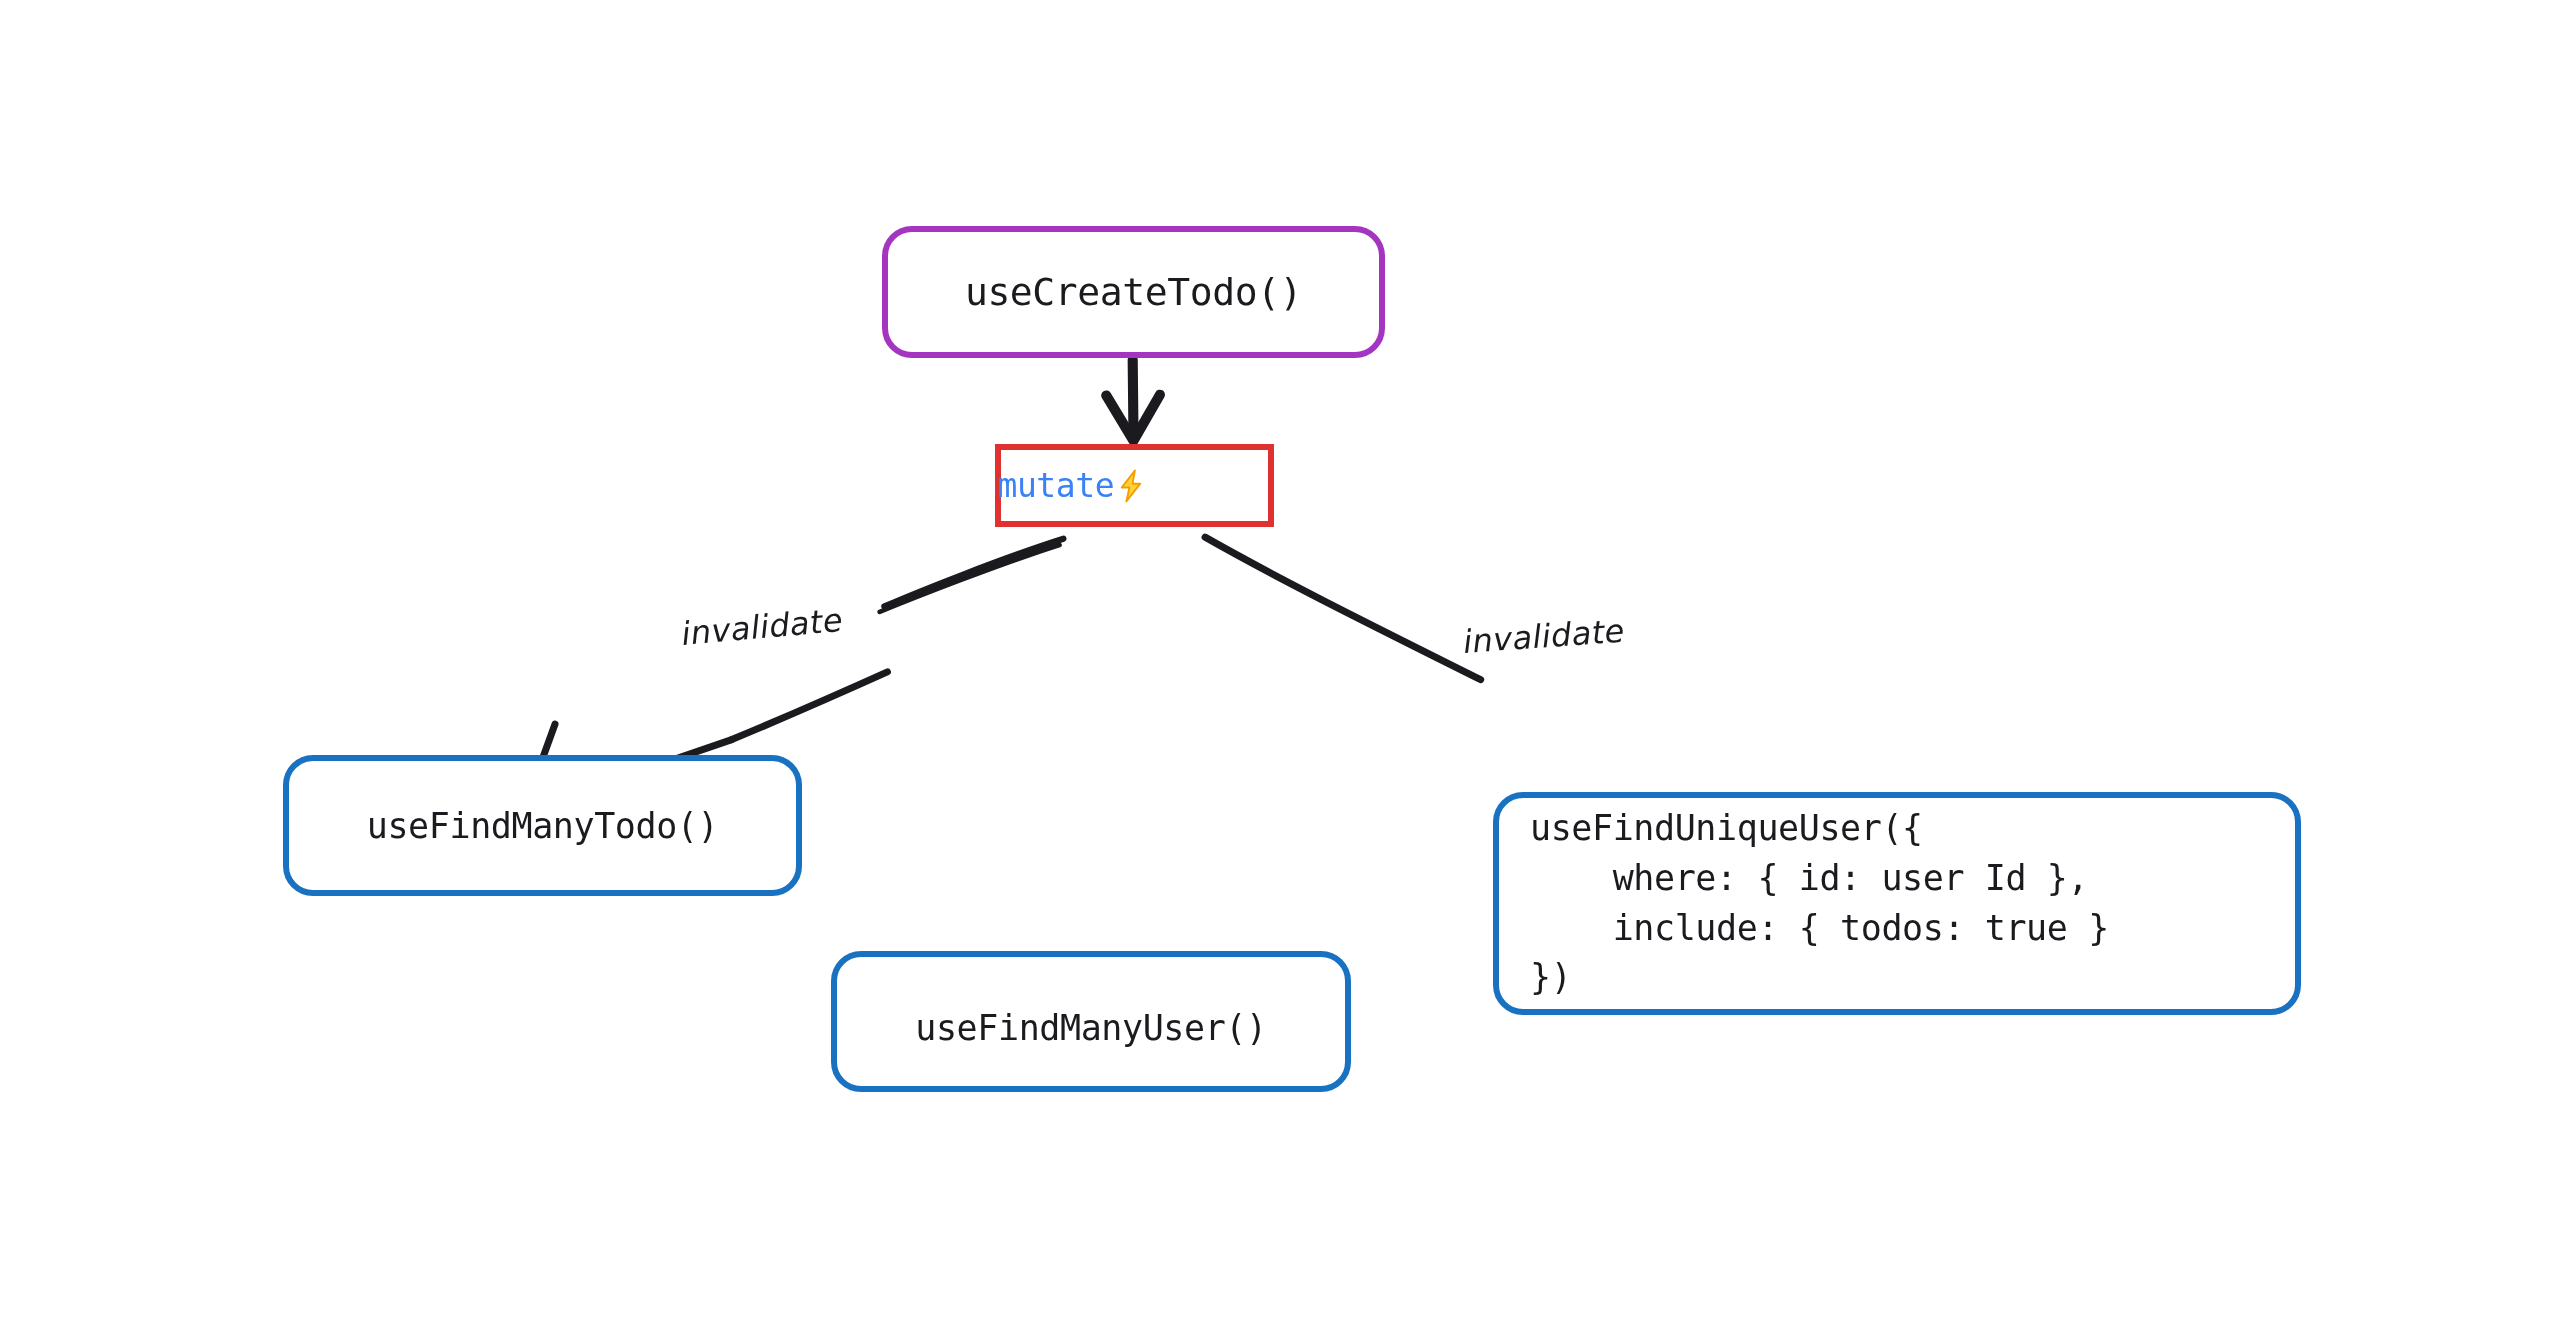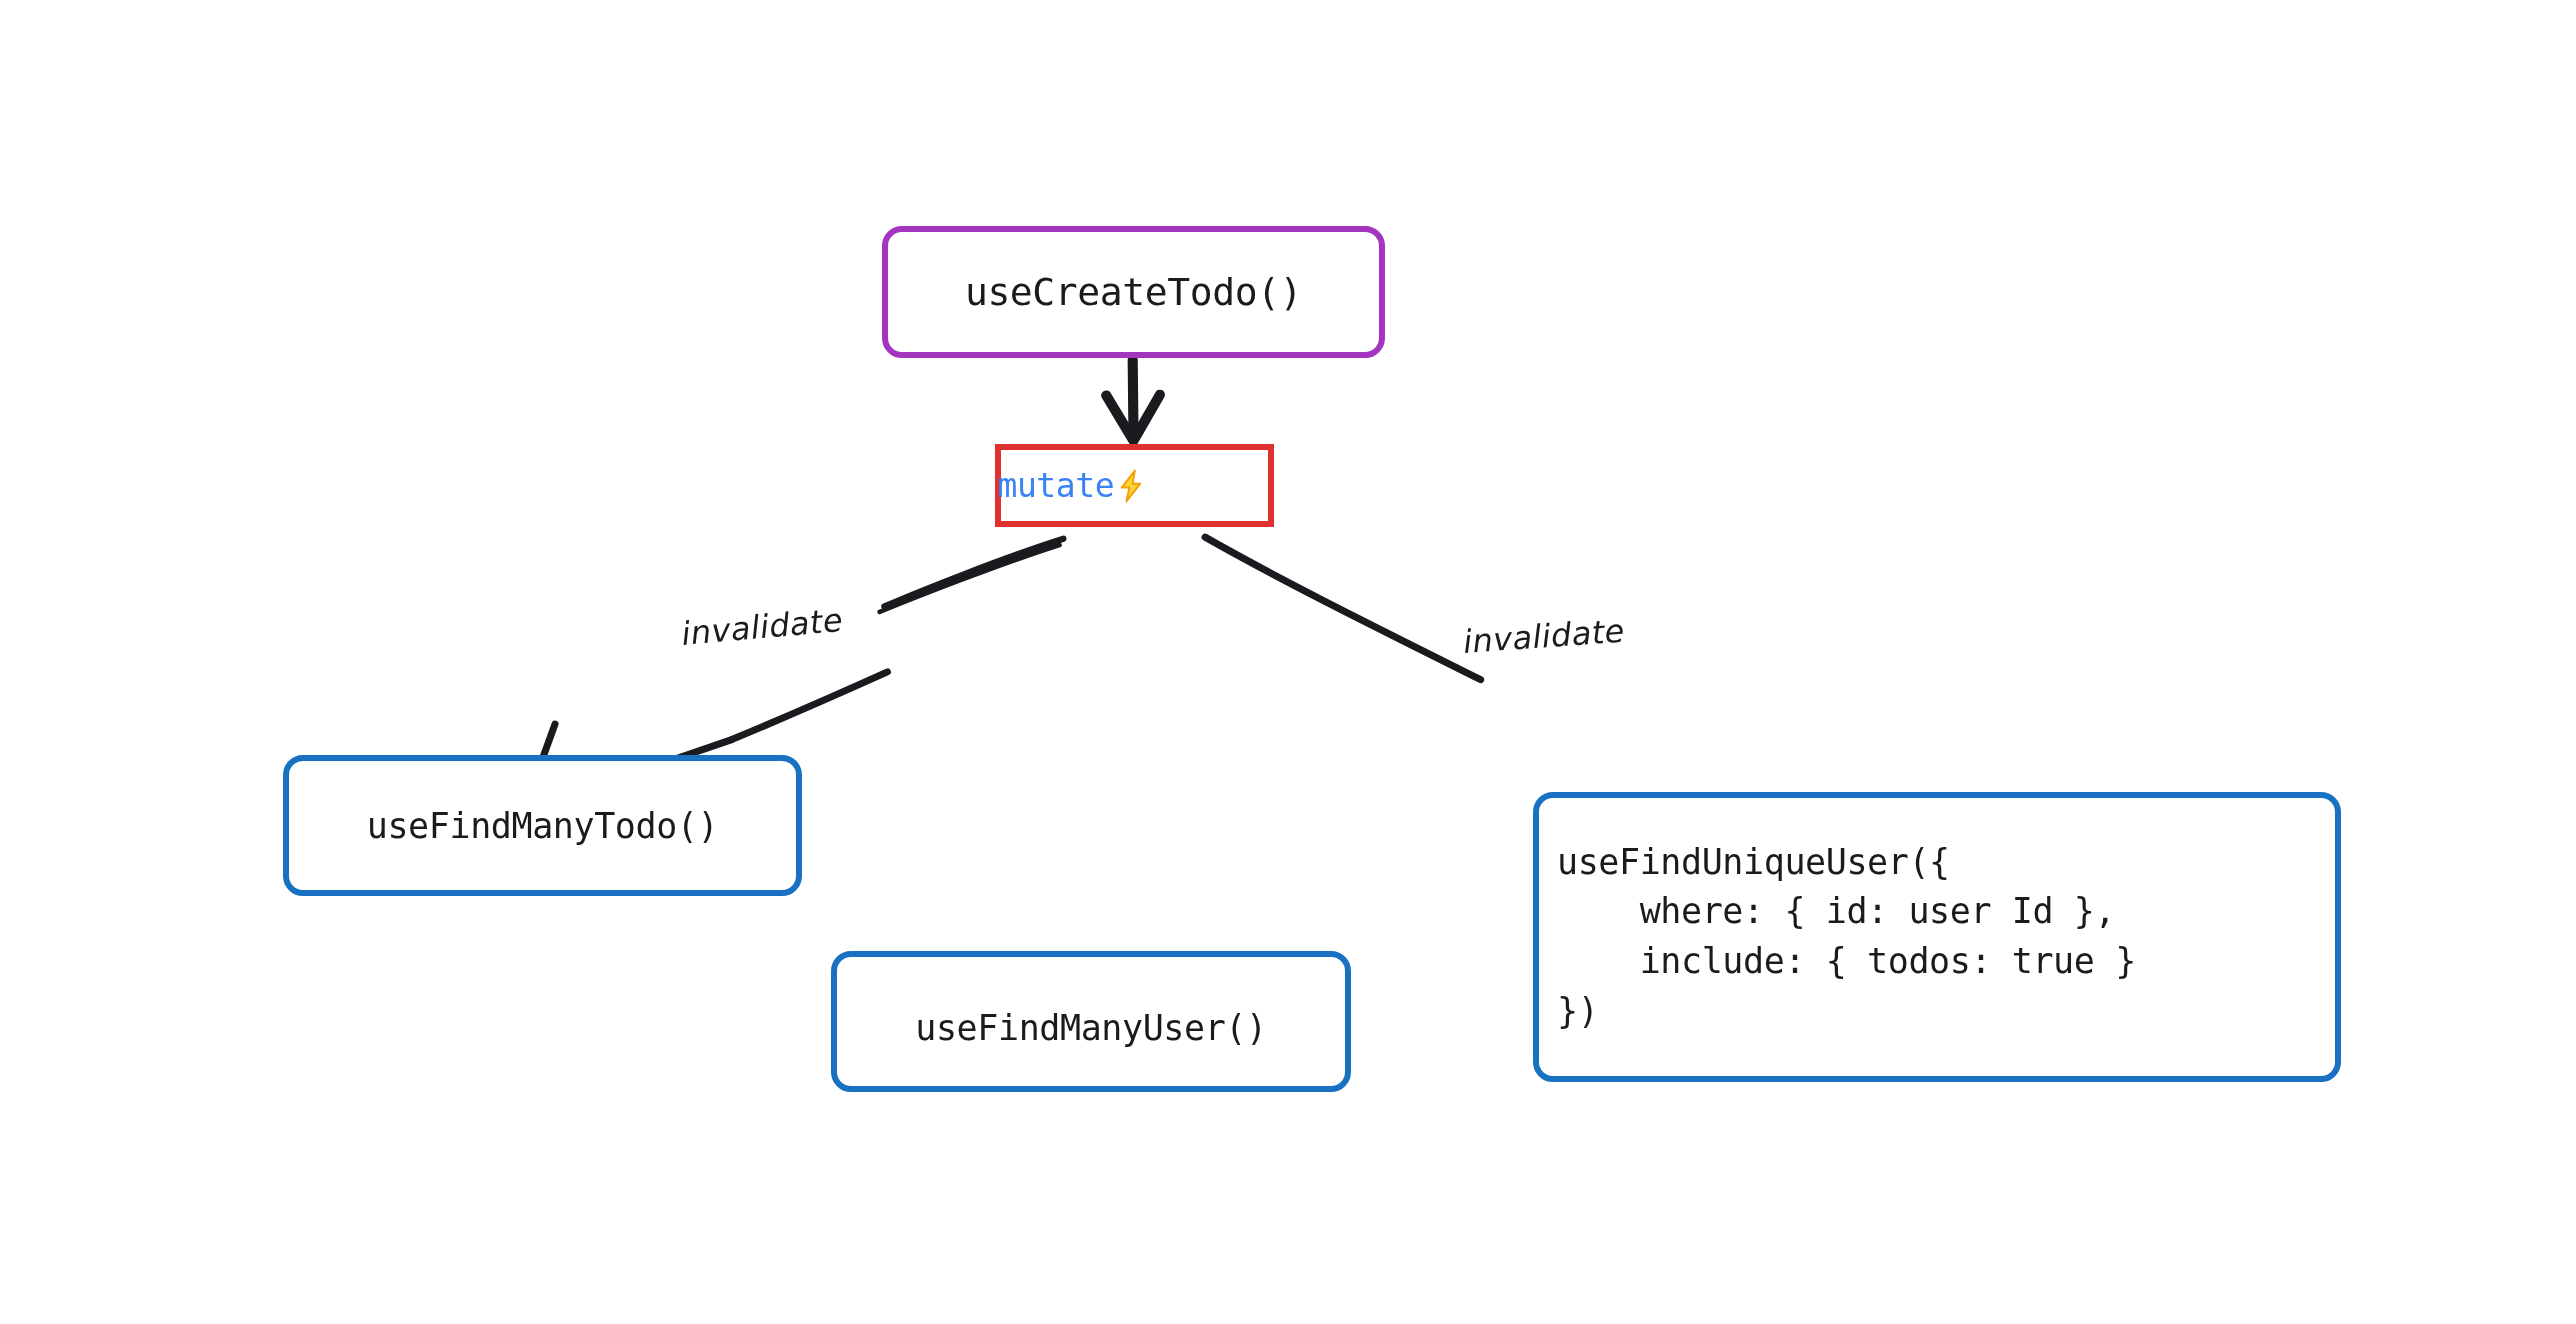--- a/index.html
+++ b/index.html
@@ -26,21 +26,21 @@
   }
   .node {
     position: absolute;
     box-sizing: border-box;
     background: #ffffff;
     display: flex;
     align-items: center;
     justify-content: flex-start;
   }
   .node-rounded {
-    border-radius: 20px;
+    border-radius: 30px;
   }
   .node-sharp {
     border-radius: 0;
   }
   .node-label {
     white-space: pre;
     font-family: "DejaVu Sans Mono", monospace;
     color: #1b1b1f;
     letter-spacing: -0.4px;
   }
@@ -99,25 +99,24 @@
     width: 520px;
     height: 141px;
     justify-content: center;
   }
   #node-find-many-user .node-label { font-size: 35px; margin-top: 12px; }
 
   #node-find-unique-user {
     left: 1493px;
     top: 792px;
     width: 808px;
-    height: 290px;
+    height: 223px;
     align-items: center;
     justify-content: flex-start;
-    padding-left: 18px;
-    margin-left: 40px;
+    padding-left: 31px;
   }
   #node-find-unique-user .node-label {
     font-size: 35px;
     line-height: 1.42;
   }
 
   
   .edge-label {
     position: absolute;
     font-family: "DejaVu Sans", sans-serif;

